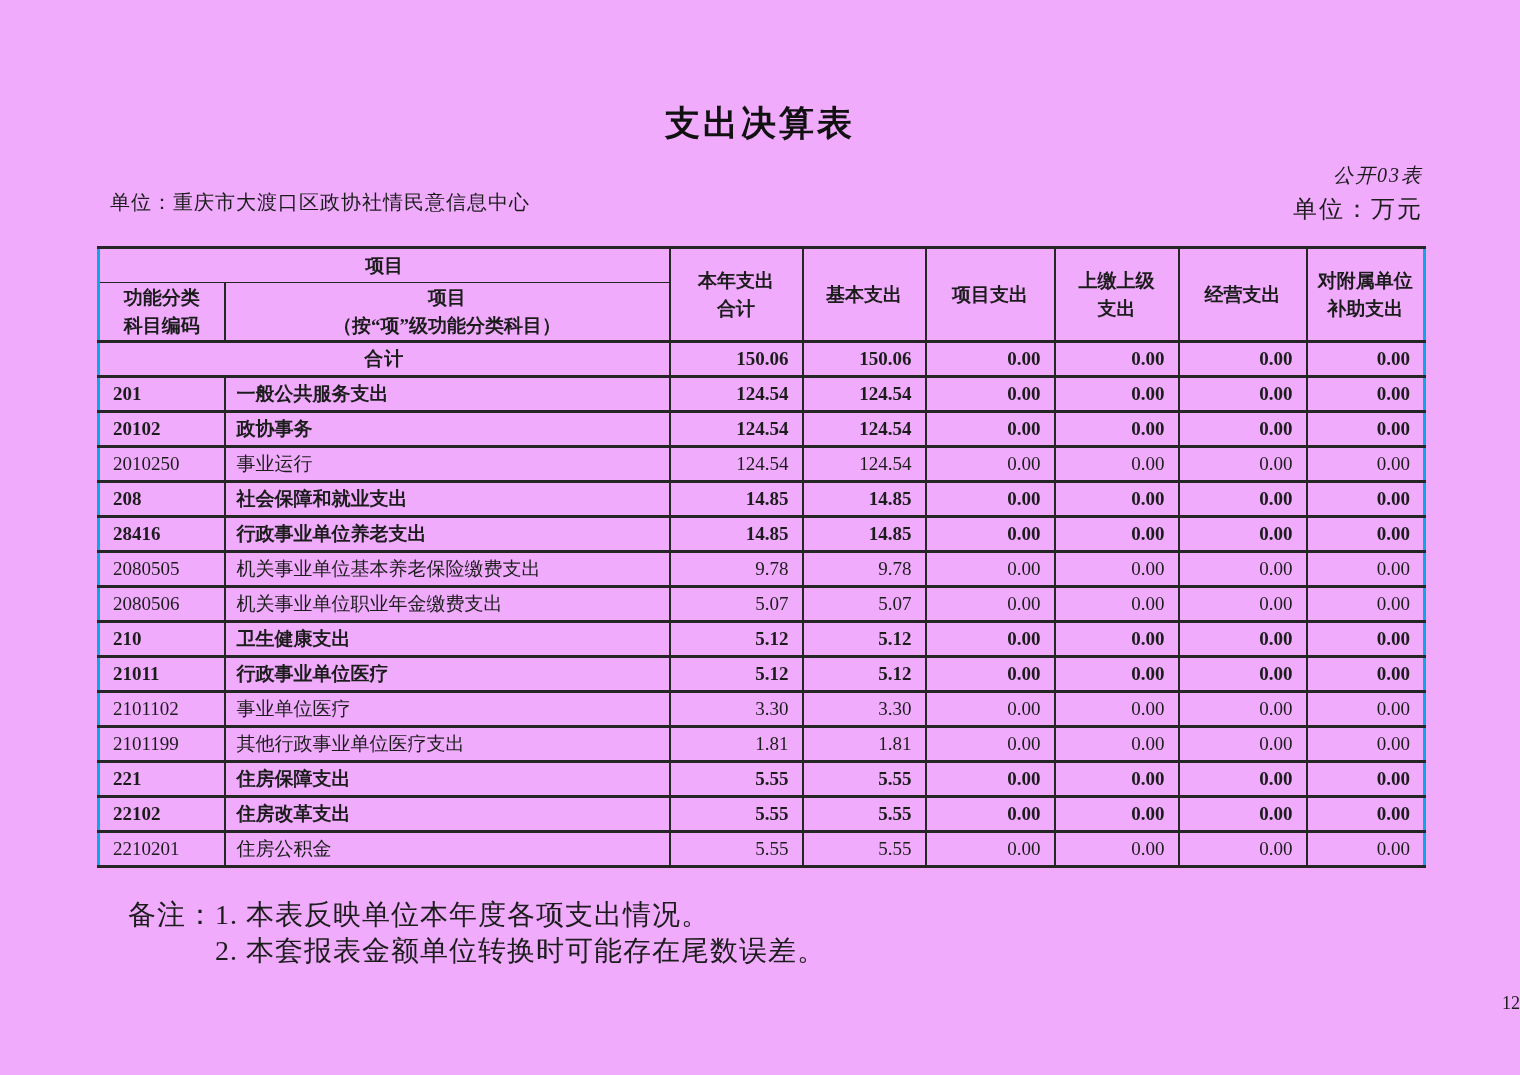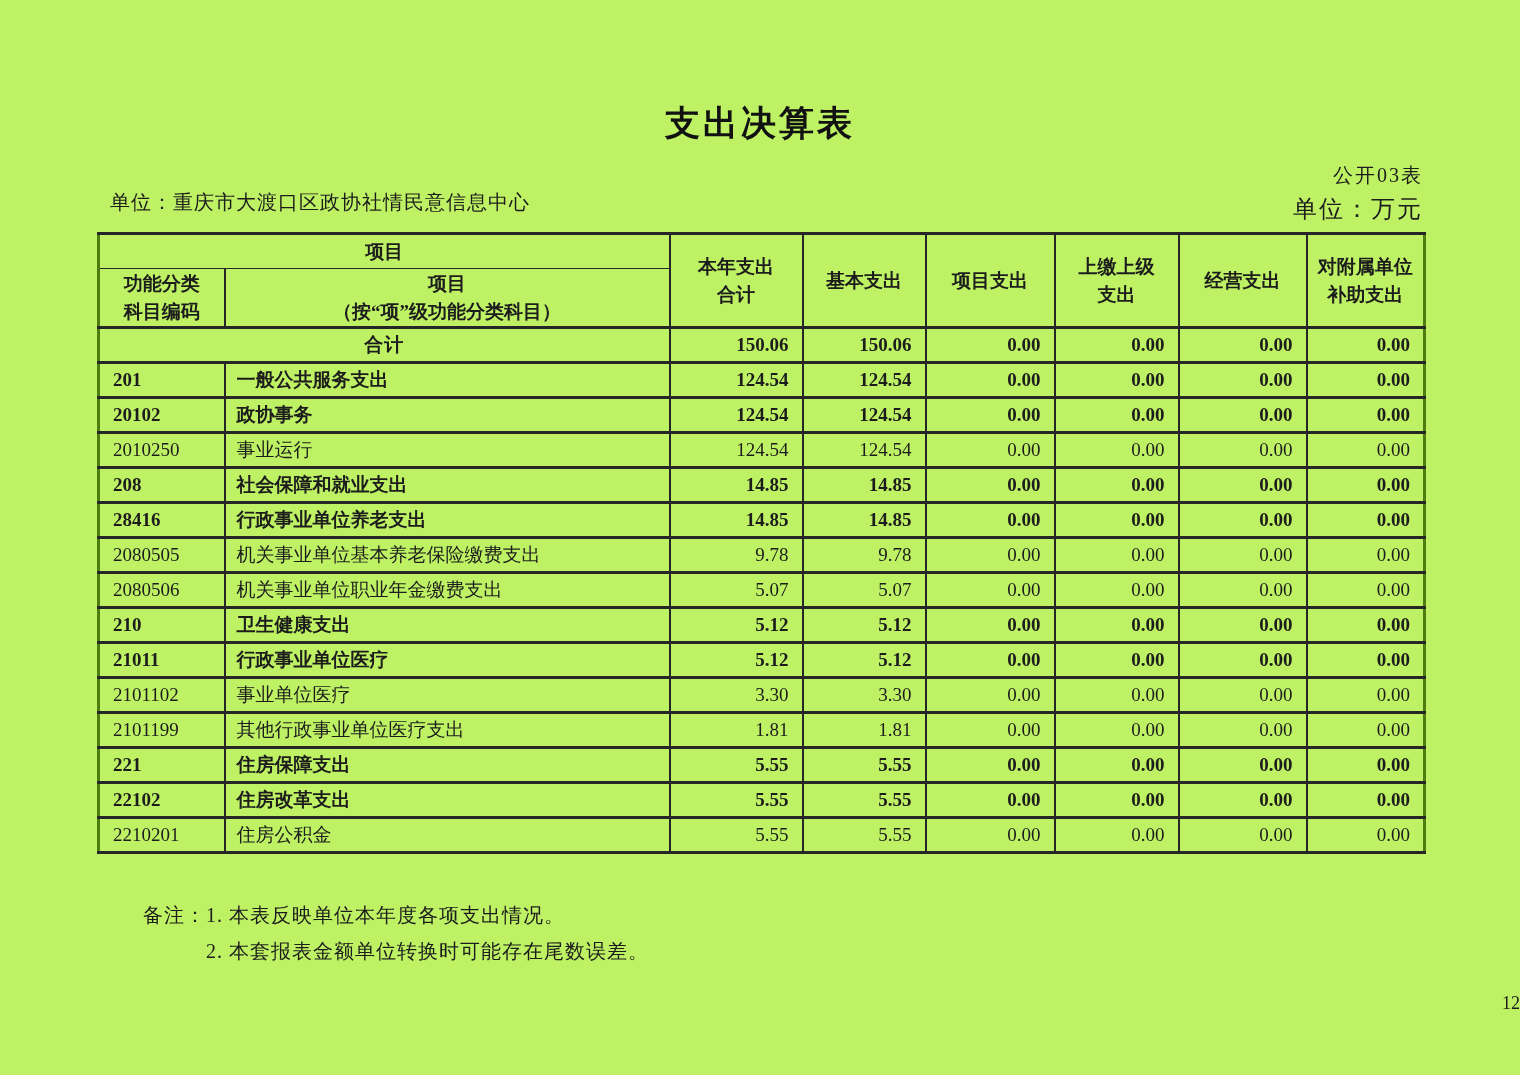--- a/index.html
+++ b/index.html
@@ -11,66 +11,67 @@
     width: 1520px;
     height: 1075px;
     position: relative;
     font-family: "Liberation Serif", "DejaVu Serif", serif;
     color: #1c1c1c;
     overflow: hidden;
   }
   .sheet {
     position: absolute;
     inset: 0;
-    background: #bef264;
+    background: #f0abfc;
   }
   .doc-title {
     position: absolute;
     top: 100px;
     left: 0;
     width: 100%;
     margin: 0;
     text-align: center;
     font-family: "Liberation Sans", "DejaVu Sans", sans-serif;
     font-size: 35px;
     font-weight: bold;
     letter-spacing: 3px;
     color: #111111;
   }
   .form-code {
     position: absolute;
     top: 162px;
     right: 97px;
     font-size: 20px;
     letter-spacing: 2px;
+    font-style: italic;
   }
   .org-unit {
     position: absolute;
     top: 189px;
     left: 110px;
     font-size: 20px;
     letter-spacing: 1px;
     font-family: Liberation Mono, monospace;
   }
   .currency-unit {
     position: absolute;
     top: 193px;
     right: 97px;
     font-size: 24px;
     letter-spacing: 2px;
   }
   table.fin-table {
     position: absolute;
-    top: 232px;
+    top: 246px;
     left: 97px;
     width: 1326px;
     border-collapse: collapse;
     table-layout: fixed;
     font-size: 19px;
-    border: 3px solid #4d7c0f;
+    border: 3px solid #0ea5e9;
   }
   .fin-table th, .fin-table td {
     border-left: 2px solid #262626;
     border-right: 2px solid #262626;
     border-top: 3px solid #262626;
     border-bottom: 3px solid #262626;
     vertical-align: middle;
     padding: 0;
     overflow: hidden;
   }
@@ -85,23 +86,23 @@
   tbody td { height: 32px; }
   td.code  { text-align: left;  padding-left: 13px; margin-top: 28px; }
   td.name  { text-align: left;  padding-left: 11px; }
   td.num   { text-align: right; padding-right: 13px; }
   tr.total-row td { font-weight: bold; }
   td.total-label { text-align: center; font-weight: bold; letter-spacing: 1px; }
   tr.lvl-bold td { font-weight: bold; }
   .notes {
     position: absolute;
     top: 897px;
-    left: 143px;
+    left: 128px;
     display: flex;
-    font-size: 20px;
+    font-size: 28px;
     line-height: 36px;
     letter-spacing: 1px;
   }
   .notes-label { white-space: nowrap; }
   .page-number {
     position: absolute;
     top: 993px;
     left: 0;
     width: 100%;
     text-align: right;

